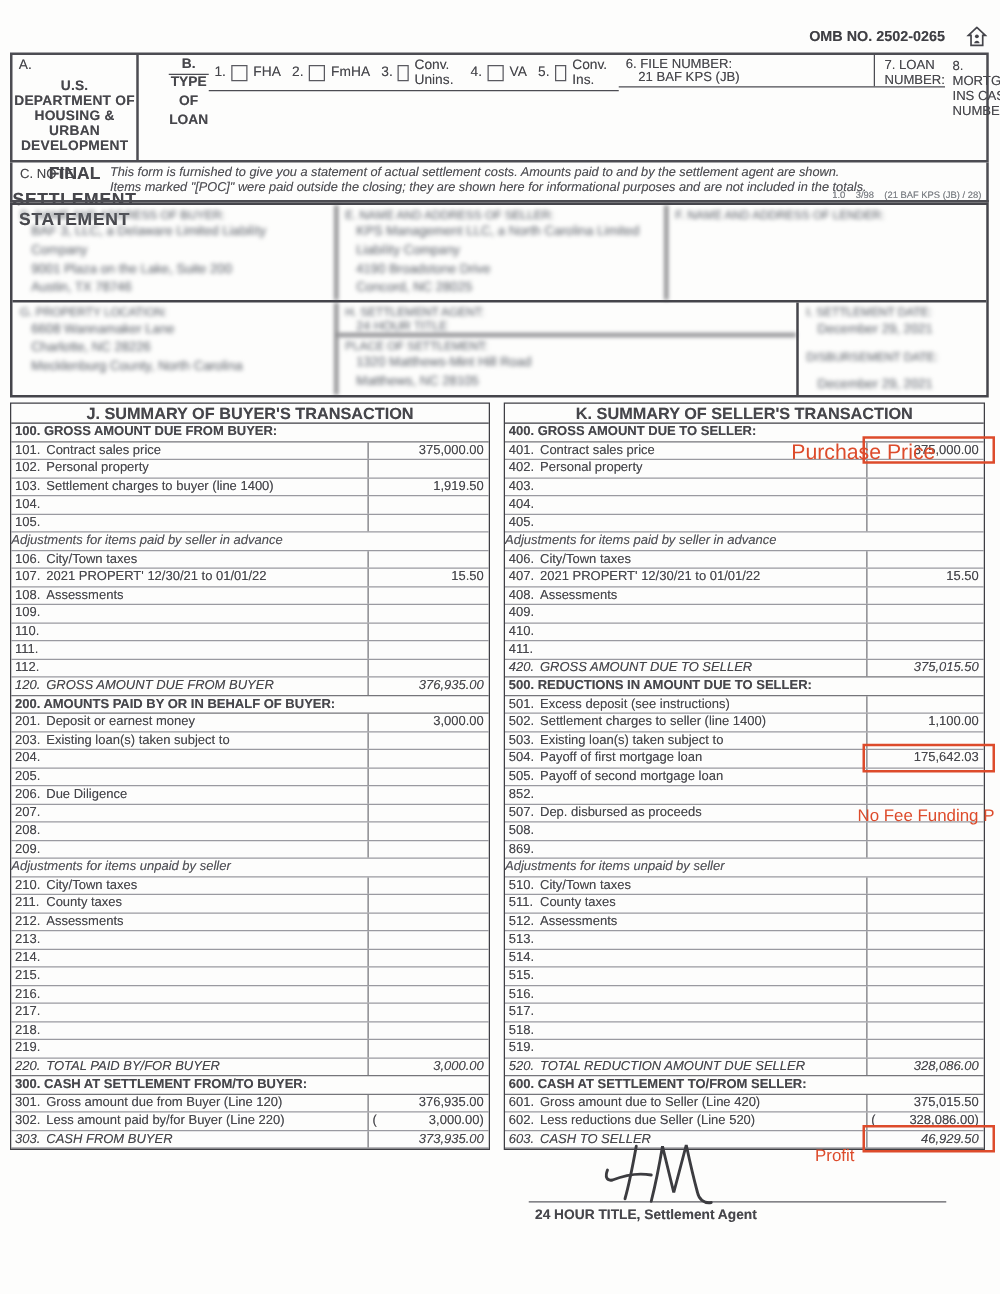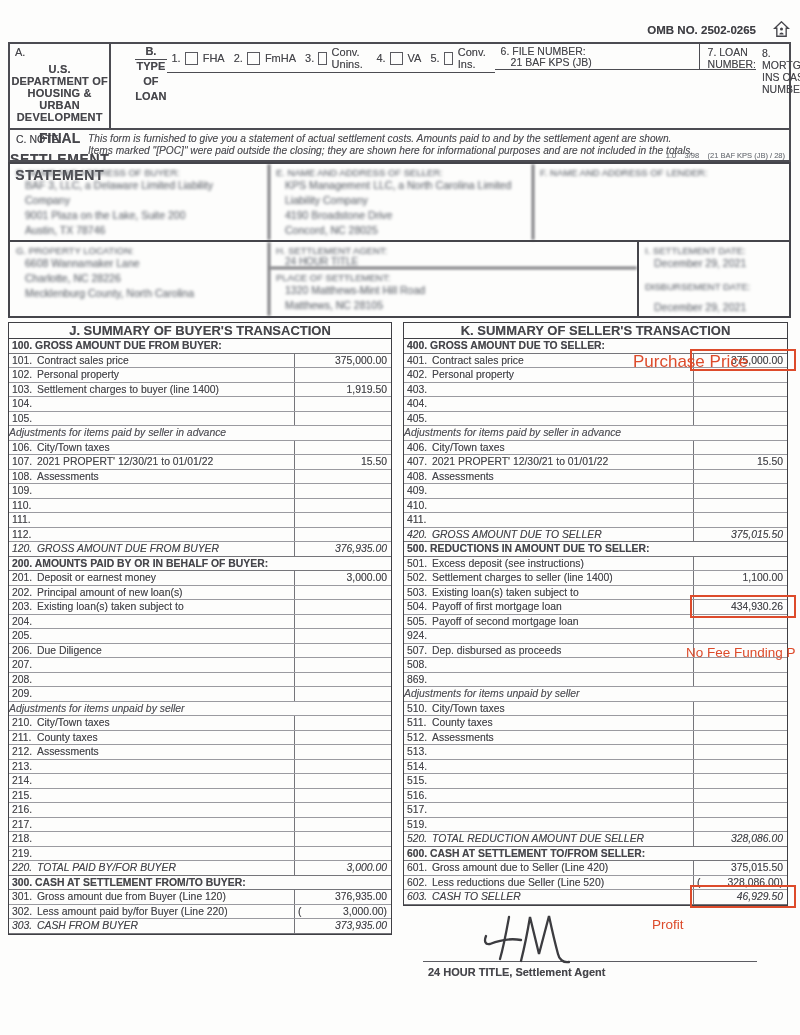--- a/index.html
+++ b/index.html
@@ -291,25 +291,20 @@
         </div>
         <div class="trow section">
           <span class="lbl">200. AMOUNTS PAID BY OR IN BEHALF OF BUYER:</span>
         </div>
         <div class="trow item">
           <span class="num">201.</span>
           <span class="lbl">Deposit or earnest money</span>
           <span class="amt"><span>3,000.00</span></span>
         </div>
         <div class="trow item">
-          <span class="num">202.</span>
-          <span class="lbl">Principal amount of new loan(s)</span>
-          <span class="amt"><span></span></span>
-        </div>
-        <div class="trow item">
           <span class="num">203.</span>
           <span class="lbl">Existing loan(s) taken subject to</span>
           <span class="amt"><span></span></span>
         </div>
         <div class="trow item">
           <span class="num">204.</span>
           <span class="lbl"></span>
           <span class="amt"><span></span></span>
         </div>
         <div class="trow item">
@@ -499,29 +494,29 @@
           <span class="amt"><span>1,100.00</span></span>
         </div>
         <div class="trow item">
           <span class="num">503.</span>
           <span class="lbl">Existing loan(s) taken subject to</span>
           <span class="amt"><span></span></span>
         </div>
         <div class="trow item">
           <span class="num">504.</span>
           <span class="lbl">Payoff of first mortgage loan</span>
-          <span class="amt red-box"><span>434,930.26</span></span>
+          <span class="amt red-box"><span>175,642.03</span></span>
         </div>
         <div class="trow item">
           <span class="num">505.</span>
           <span class="lbl">Payoff of second mortgage loan</span>
           <span class="amt"><span></span></span>
         </div>
         <div class="trow item">
-          <span class="num">924.</span>
+          <span class="num">852.</span>
           <span class="lbl"></span>
           <span class="amt"><span></span></span>
         </div>
         <div class="trow item">
           <span class="num">507.</span>
           <span class="lbl">Dep. disbursed as proceeds</span>
           <span class="amt"><span></span></span>
         </div>
         <div class="trow item">
           <span class="num">508.</span>
@@ -566,20 +561,25 @@
           <span class="lbl"></span>
           <span class="amt"><span></span></span>
         </div>
         <div class="trow item">
           <span class="num">516.</span>
           <span class="lbl"></span>
           <span class="amt"><span></span></span>
         </div>
         <div class="trow item">
           <span class="num">517.</span>
+          <span class="lbl"></span>
+          <span class="amt"><span></span></span>
+        </div>
+        <div class="trow item">
+          <span class="num">518.</span>
           <span class="lbl"></span>
           <span class="amt"><span></span></span>
         </div>
         <div class="trow item">
           <span class="num">519.</span>
           <span class="lbl"></span>
           <span class="amt"><span></span></span>
         </div>
         <div class="trow total">
           <span class="num">520.</span>

